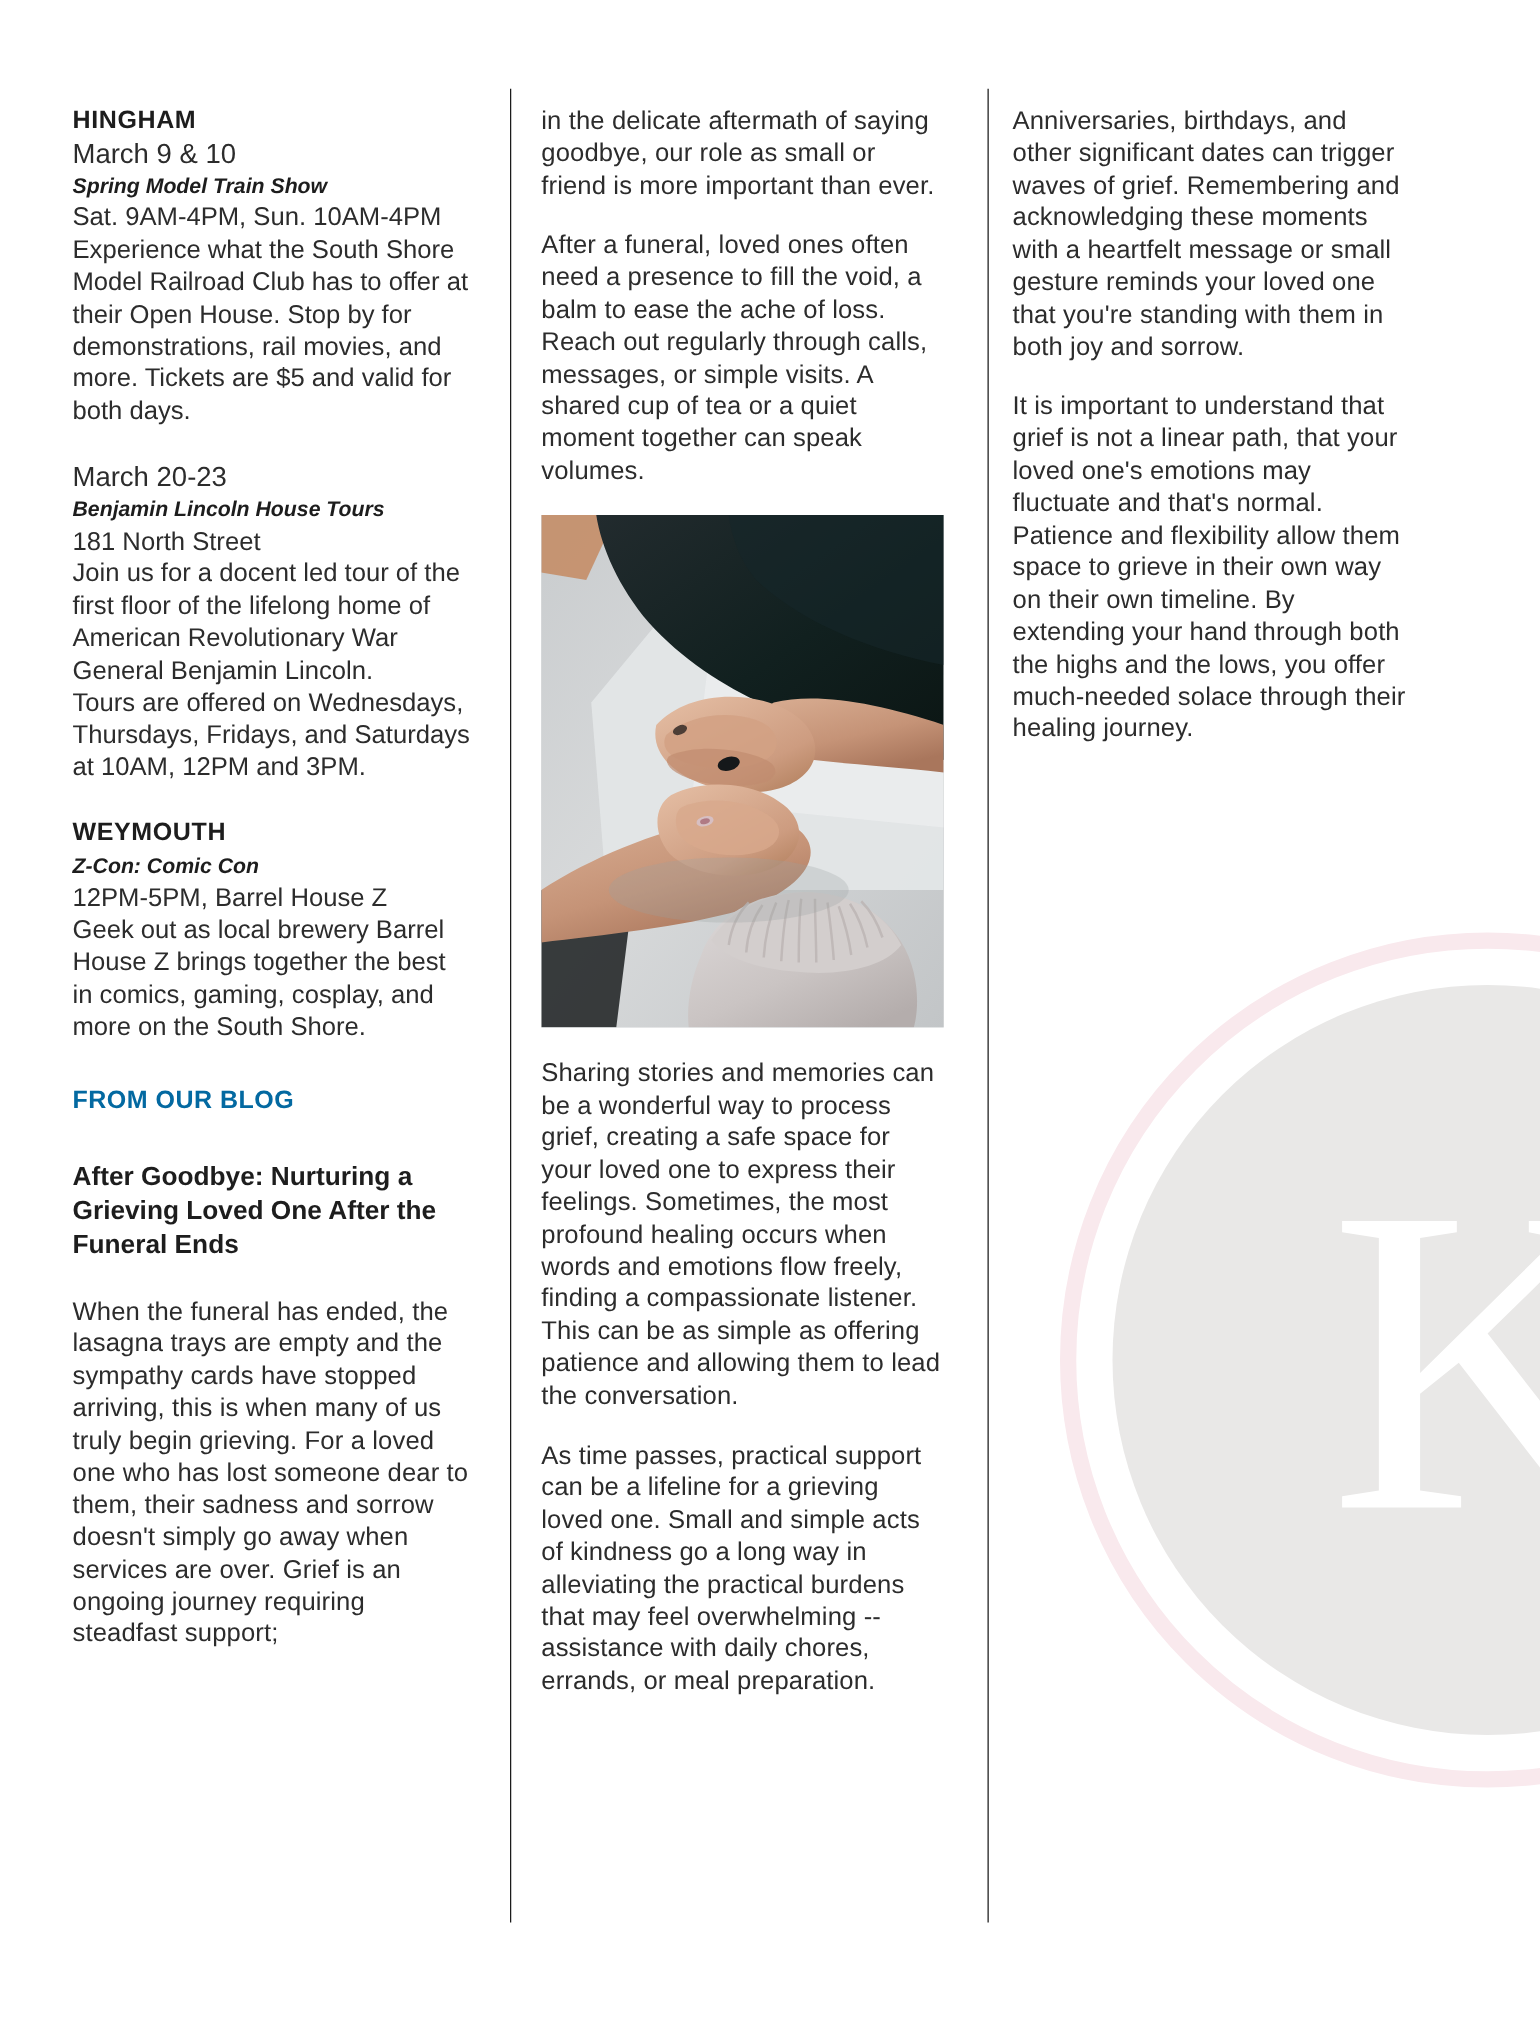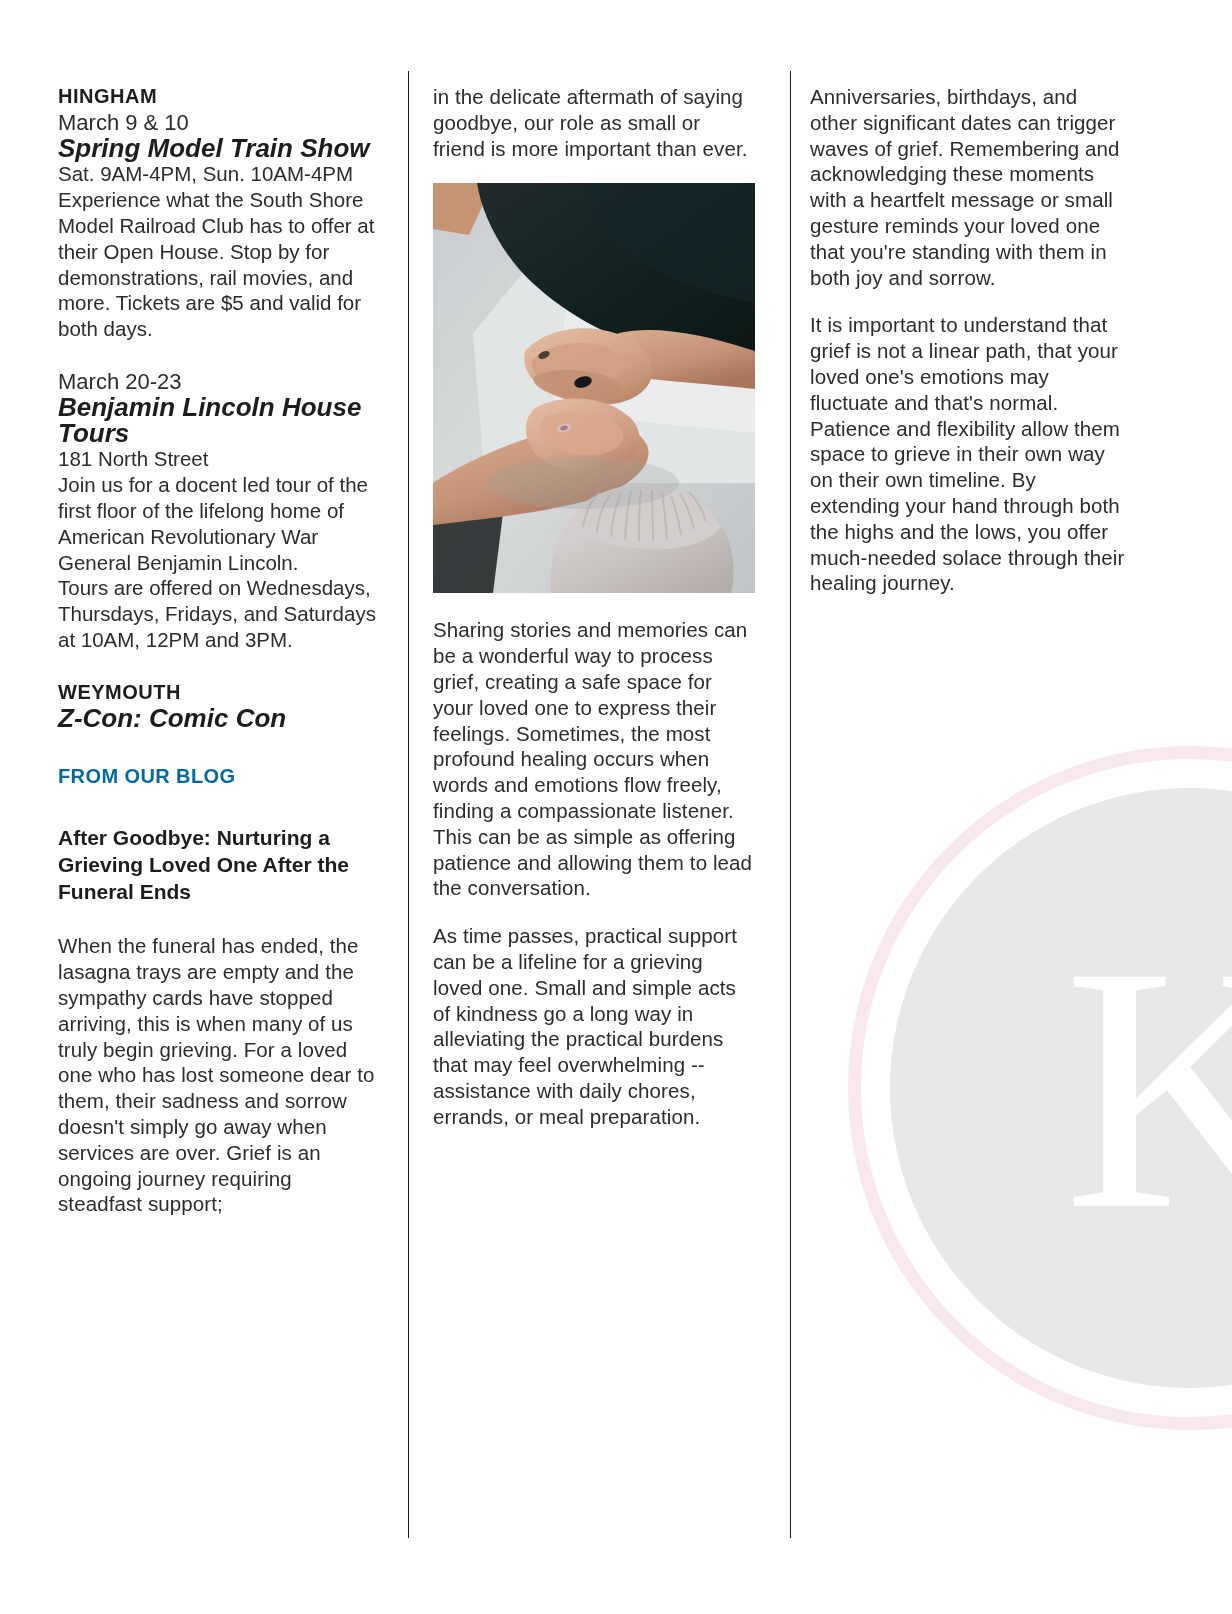--- a/index.html
+++ b/index.html
@@ -113,21 +113,21 @@
     color: #1d1d1d;
     margin: 0;
   }
   .ev-date {
     font-size: 22px;
     line-height: 25.8px;
     color: #2c2c2c;
     margin: 0;
   }
   .ev-title {
-    font-size: 26px;
+    font-size: 17px;
     line-height: 25.8px;
     font-weight: bold;
     font-style: italic;
     color: #1d1d1d;
     margin: 0;
   }
   .ev-lines {
     font-size: 20.5px;
     line-height: 25.8px;
     color: #2c2c2c;
@@ -193,32 +193,35 @@
         <div class="ev-date">March 20-23</div>
         <div class="ev-title">Benjamin Lincoln House Tours</div>
         <div class="ev-lines" style="white-space:pre-line">181 North Street
 Join us for a docent led tour of the first floor of the lifelong home of American Revolutionary War General Benjamin Lincoln.
 Tours are offered on Wednesdays, Thursdays, Fridays, and Saturdays at 10AM, 12PM and 3PM.</div>
       </div>
 
       <div class="event">
         <div class="town">WEYMOUTH</div>
         <div class="ev-title">Z-Con: Comic Con</div>
+        <div class="ev-lines" style="white-space:pre-line">12PM-5PM, Barrel House Z
+Geek out as local brewery Barrel House Z brings together the best in comics, gaming, cosplay, and more on the South Shore.</div>
       </div>
 
       <div class="section-head">FROM OUR BLOG</div>
 
       <div class="blog-title">After Goodbye: Nurturing a Grieving Loved One After the Funeral Ends</div>
 
       <p class="body-text tight">When the funeral has ended, the lasagna trays are empty and the sympathy cards have stopped arriving, this is when many of us truly begin grieving. For a loved one who has lost someone dear to them, their sadness and sorrow doesn't simply go away when services are over. Grief is an ongoing journey requiring steadfast support;</p>
     </div>
 
     <div class="col col2">
 
       <p class="body-text">in the delicate aftermath of saying goodbye, our role as small or friend is more important than ever.</p>
+      <p class="body-text">After a funeral, loved ones often need a presence to fill the void, a balm to ease the ache of loss. Reach out regularly through calls, messages, or simple visits. A shared cup of tea or a quiet moment together can speak volumes.</p>
 
       <div class="photo">
         <svg viewBox="0 0 322 410" preserveAspectRatio="xMidYMid slice" aria-hidden="true">
           <defs>
             <linearGradient id="tableG" x1="0" y1="0" x2="1" y2="1">
               <stop offset="0%" stop-color="#c9ccce"></stop>
               <stop offset="45%" stop-color="#d8dadb"></stop>
               <stop offset="100%" stop-color="#c2c5c7"></stop>
             </linearGradient>
             <linearGradient id="skinA" x1="0" y1="0" x2="0.6" y2="1">

